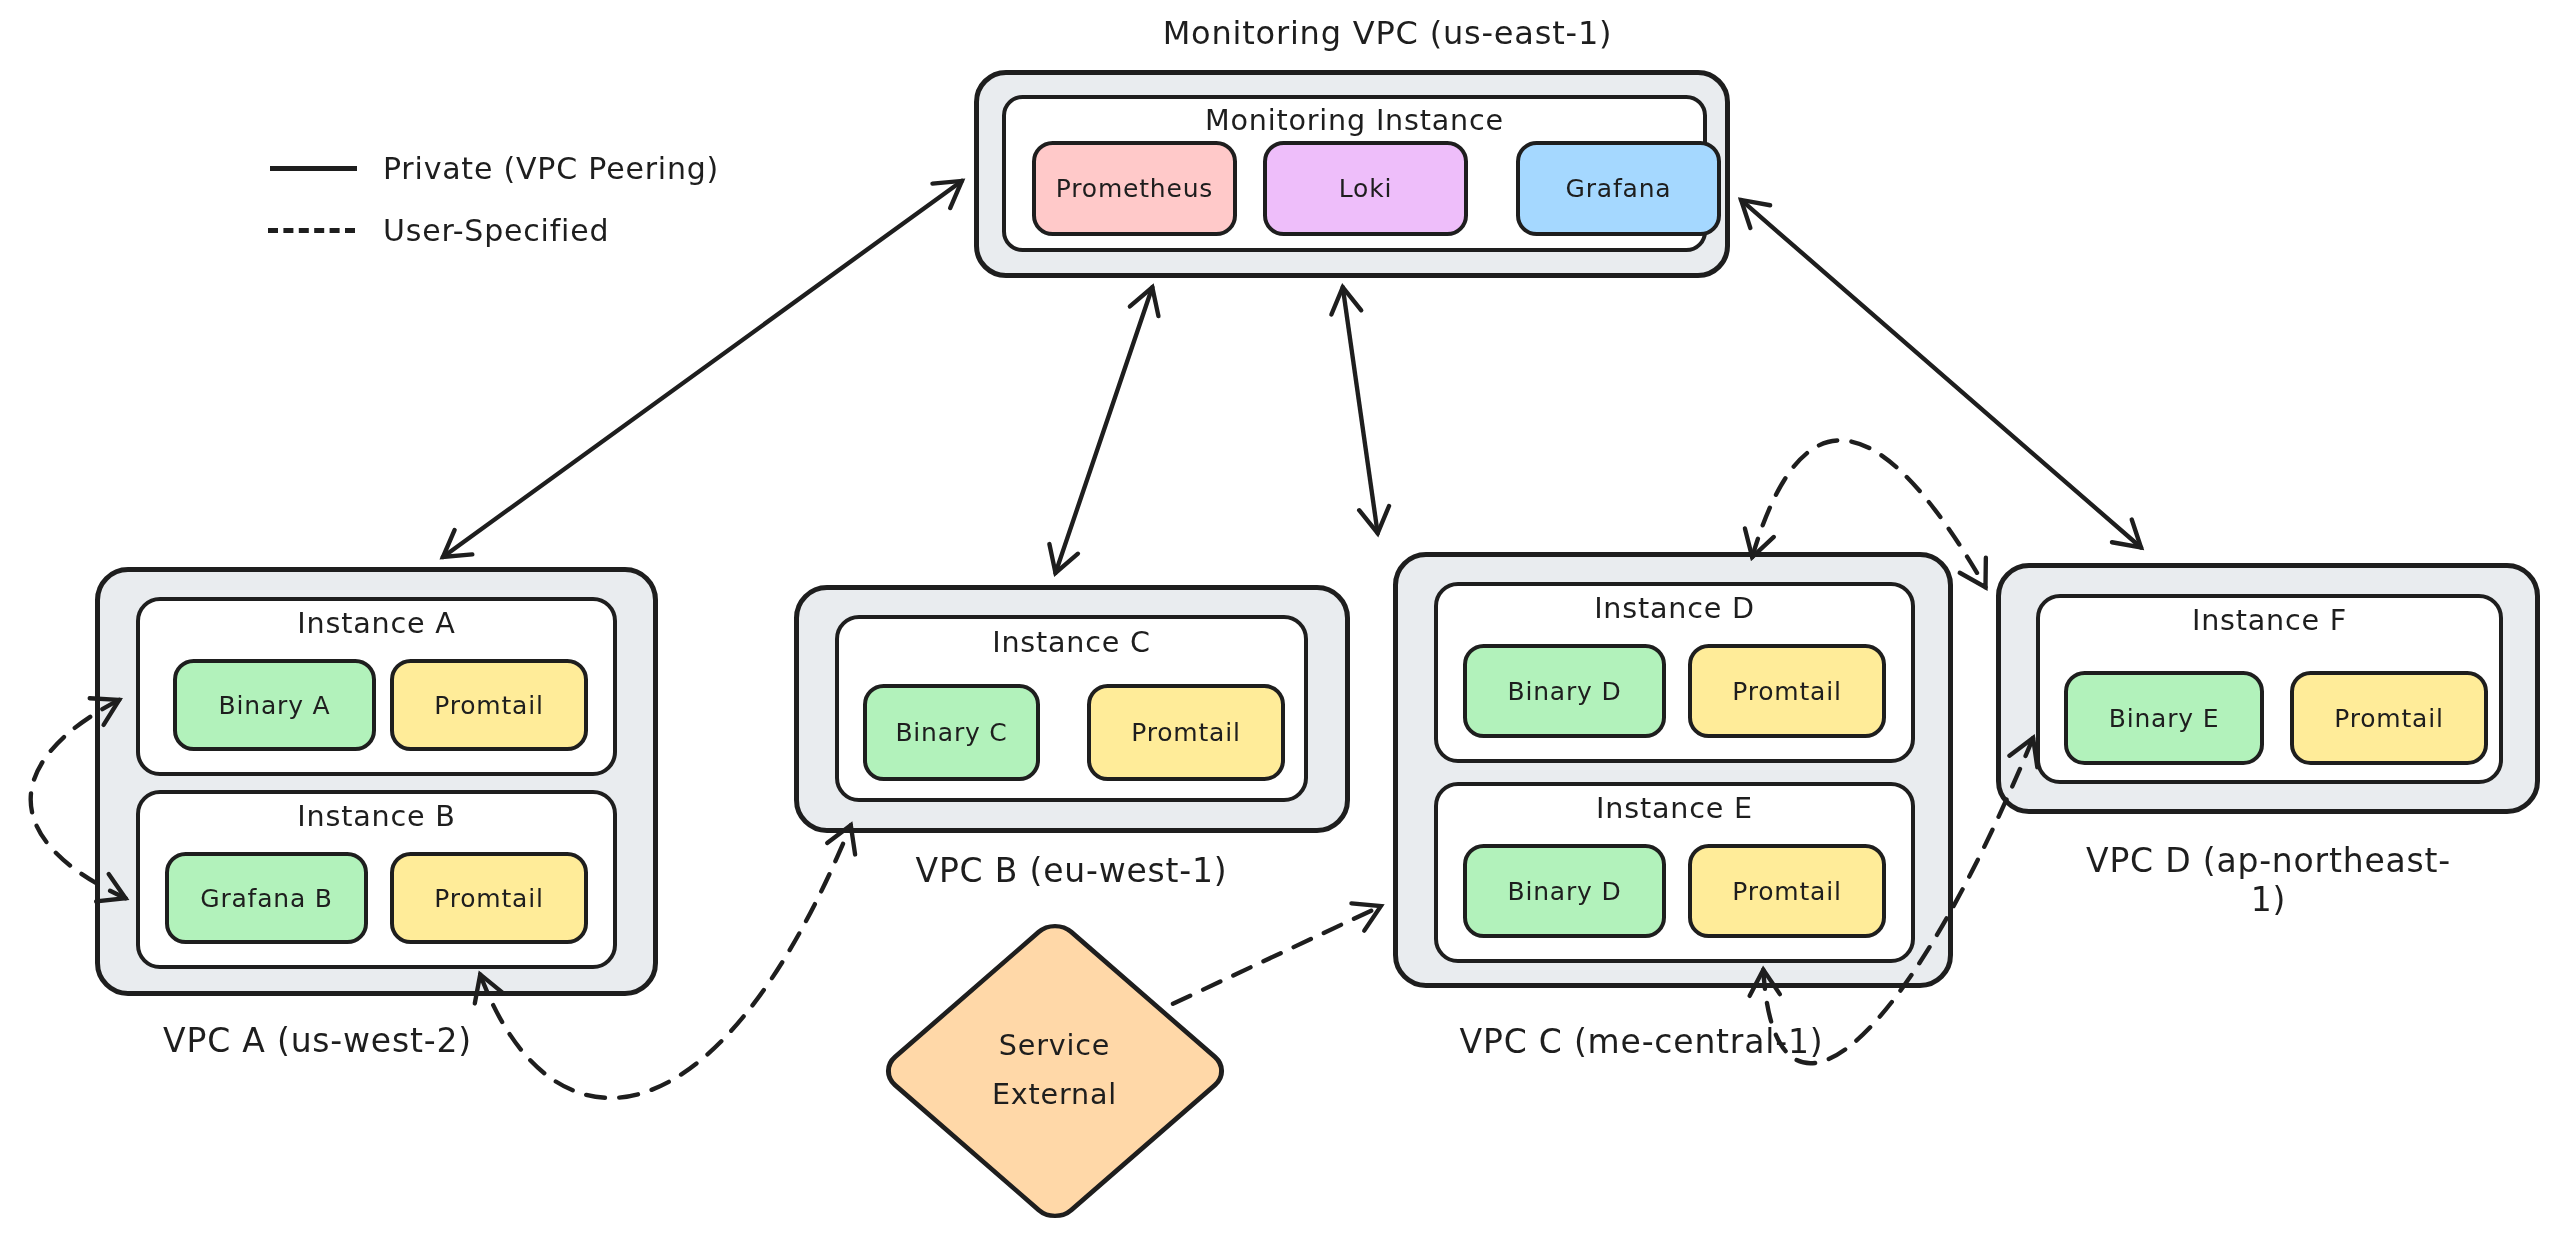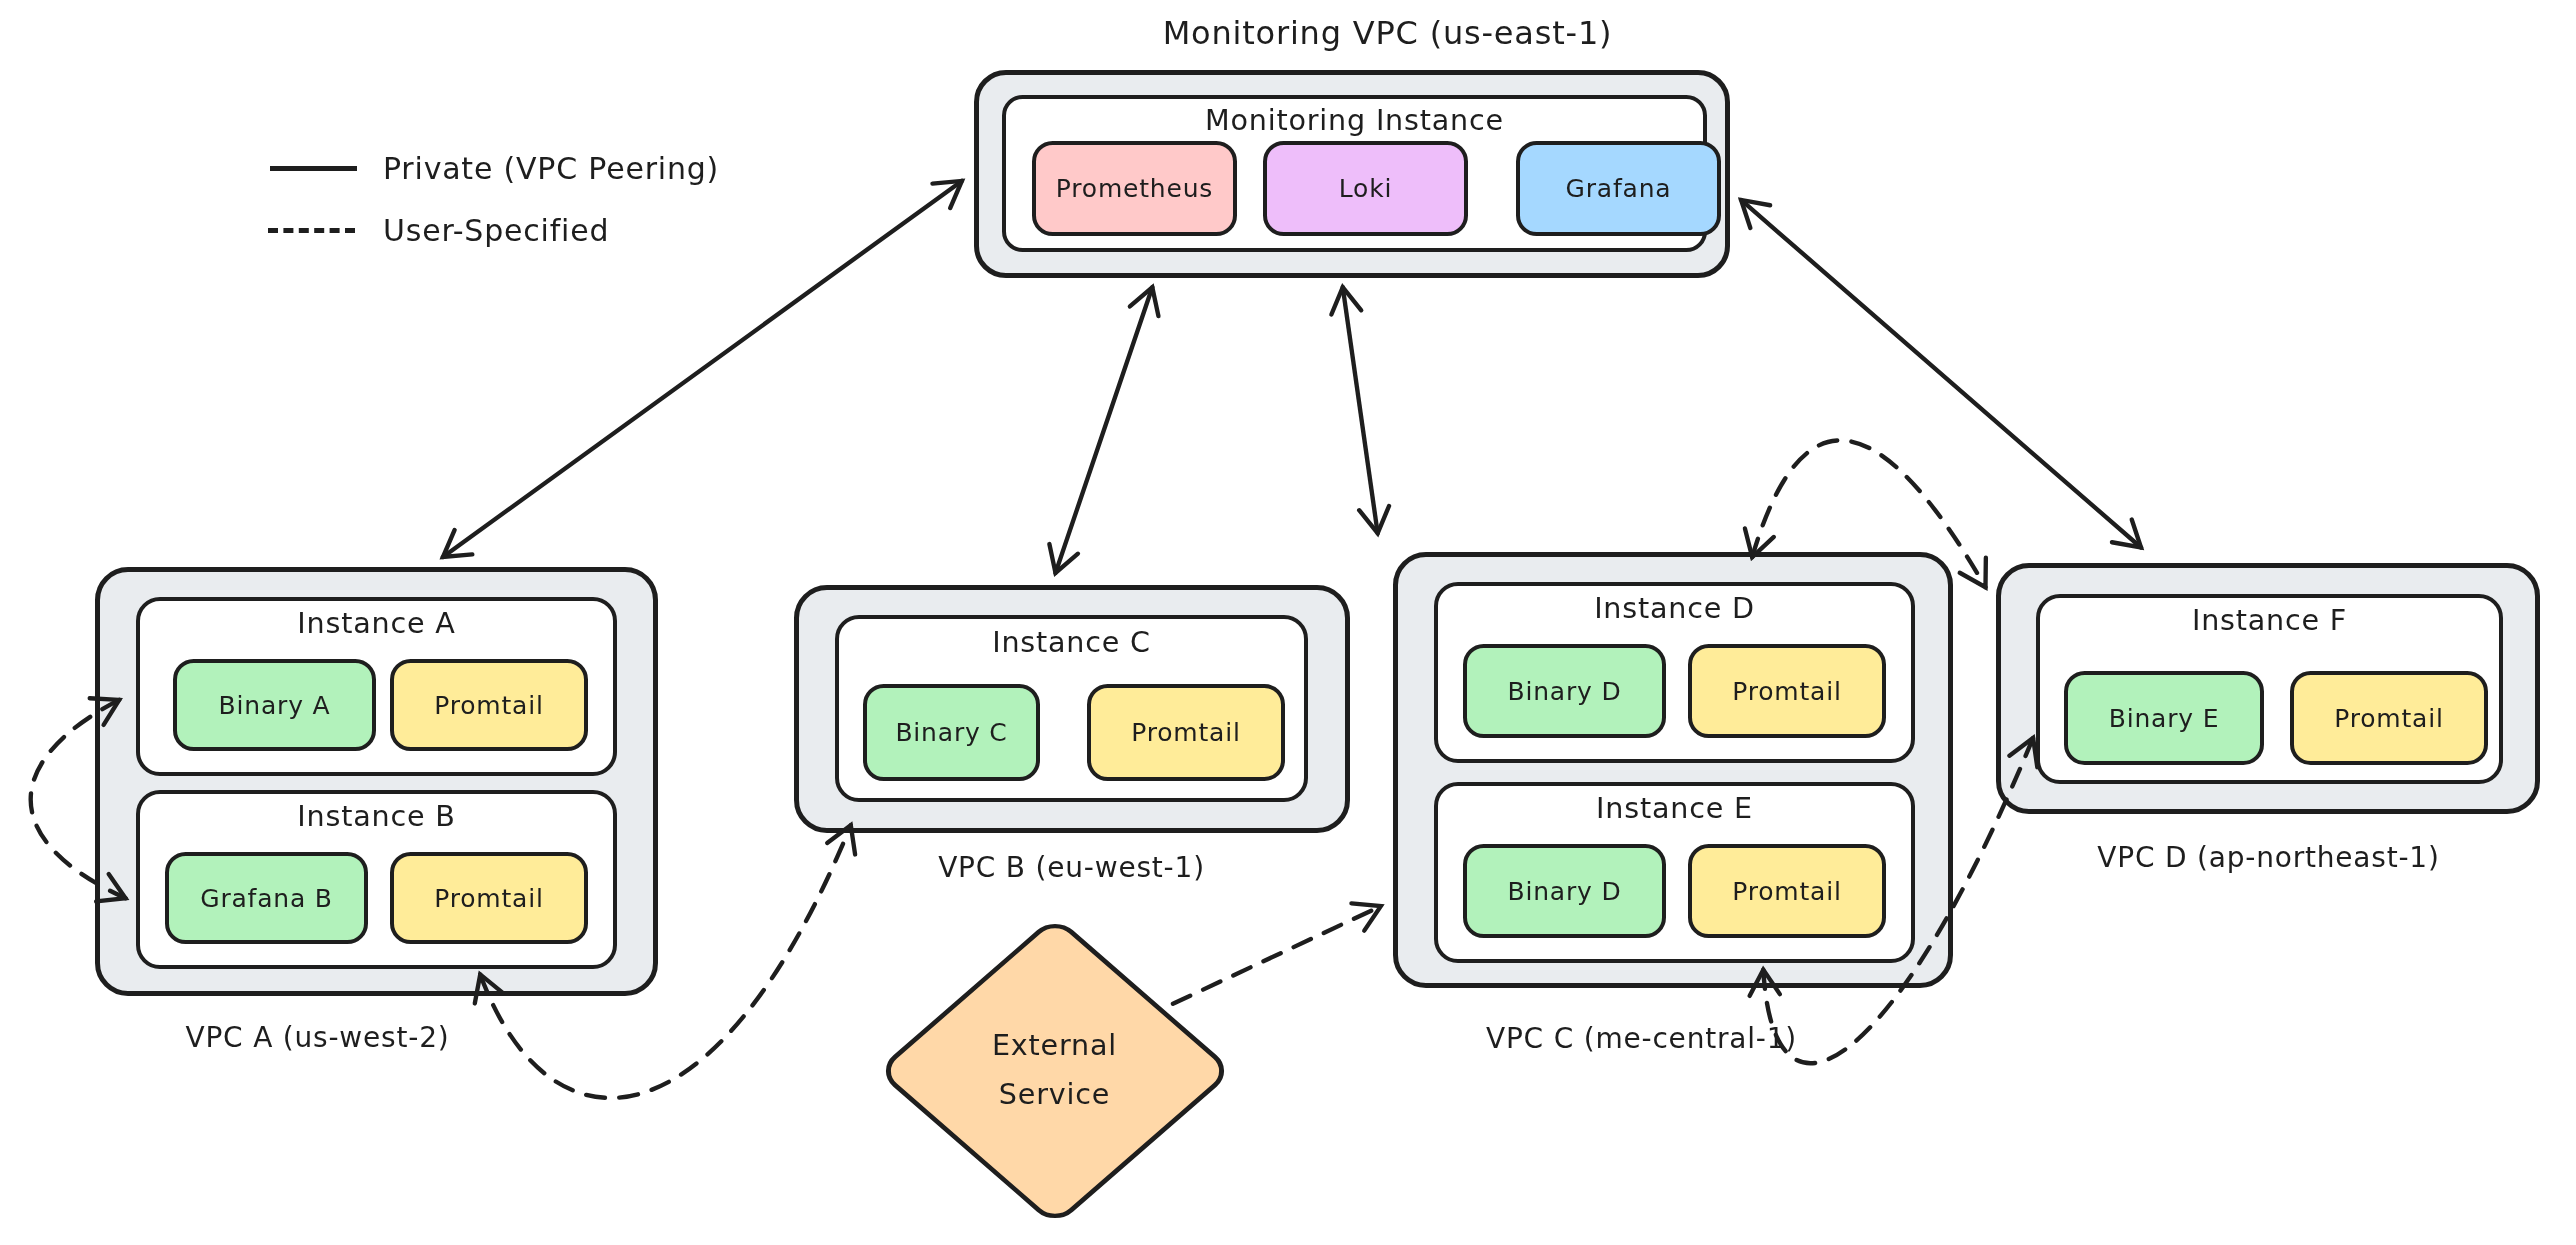--- a/index.html
+++ b/index.html
@@ -39,21 +39,21 @@
   .fill-promtail{background:var(--c-promtail);}
   .inst-title{
     position:absolute;
     text-align:center;
     font-size:28.6px;
     letter-spacing:0.8px;
   }
   .vpc-label{
     position:absolute;
     text-align:center;
-    font-size:28px;
+    font-size:33px;
     letter-spacing:0.8px;
   }
   .diagram-title{
     position:absolute;
     text-align:center;
     font-size:32px;
     letter-spacing:0.8px;
   }
   .legend-line{
     position:absolute;
@@ -146,22 +146,22 @@
 
   <div class="box vpc-box" style="left:1996px;top:563px;width:544px;height:251px;"></div>
   <div class="box instance-box" style="left:2036px;top:594px;width:467px;height:190px;"></div>
   <div class="inst-title" style="left:2036px;top:603px;width:467px;">Instance F</div>
   <div class="box comp-box fill-binary" style="left:2064px;top:671px;width:200px;height:94px;">Binary E</div>
   <div class="box comp-box fill-promtail" style="left:2290px;top:671px;width:198px;height:94px;">Promtail</div>
   <div class="vpc-label" style="left:2070px;top:841px;width:397px;">VPC D (ap-northeast-1)</div>
 
   <div id="diamond"></div>
   <div id="diamond-label">
+    <div>Service</div>
     <div>External</div>
-    <div>Service</div>
   </div>
 
   <svg id="arrows" width="2576" height="1245" viewBox="0 0 3246 1569">
     <defs>
       <marker id="ah-end" markerUnits="userSpaceOnUse" markerWidth="80" markerHeight="80" refX="0" refY="0" orient="auto" overflow="visible">
         <path d="M -32 -19 L 0 0 L -32 19" fill="none" stroke="#1e1e1e" stroke-width="5.5" stroke-linecap="round"></path>
       </marker>
       <marker id="ah-start" markerUnits="userSpaceOnUse" markerWidth="80" markerHeight="80" refX="0" refY="0" orient="auto-start-reverse" overflow="visible">
         <path d="M -32 -19 L 0 0 L -32 19" fill="none" stroke="#1e1e1e" stroke-width="5.5" stroke-linecap="round"></path>
       </marker>

